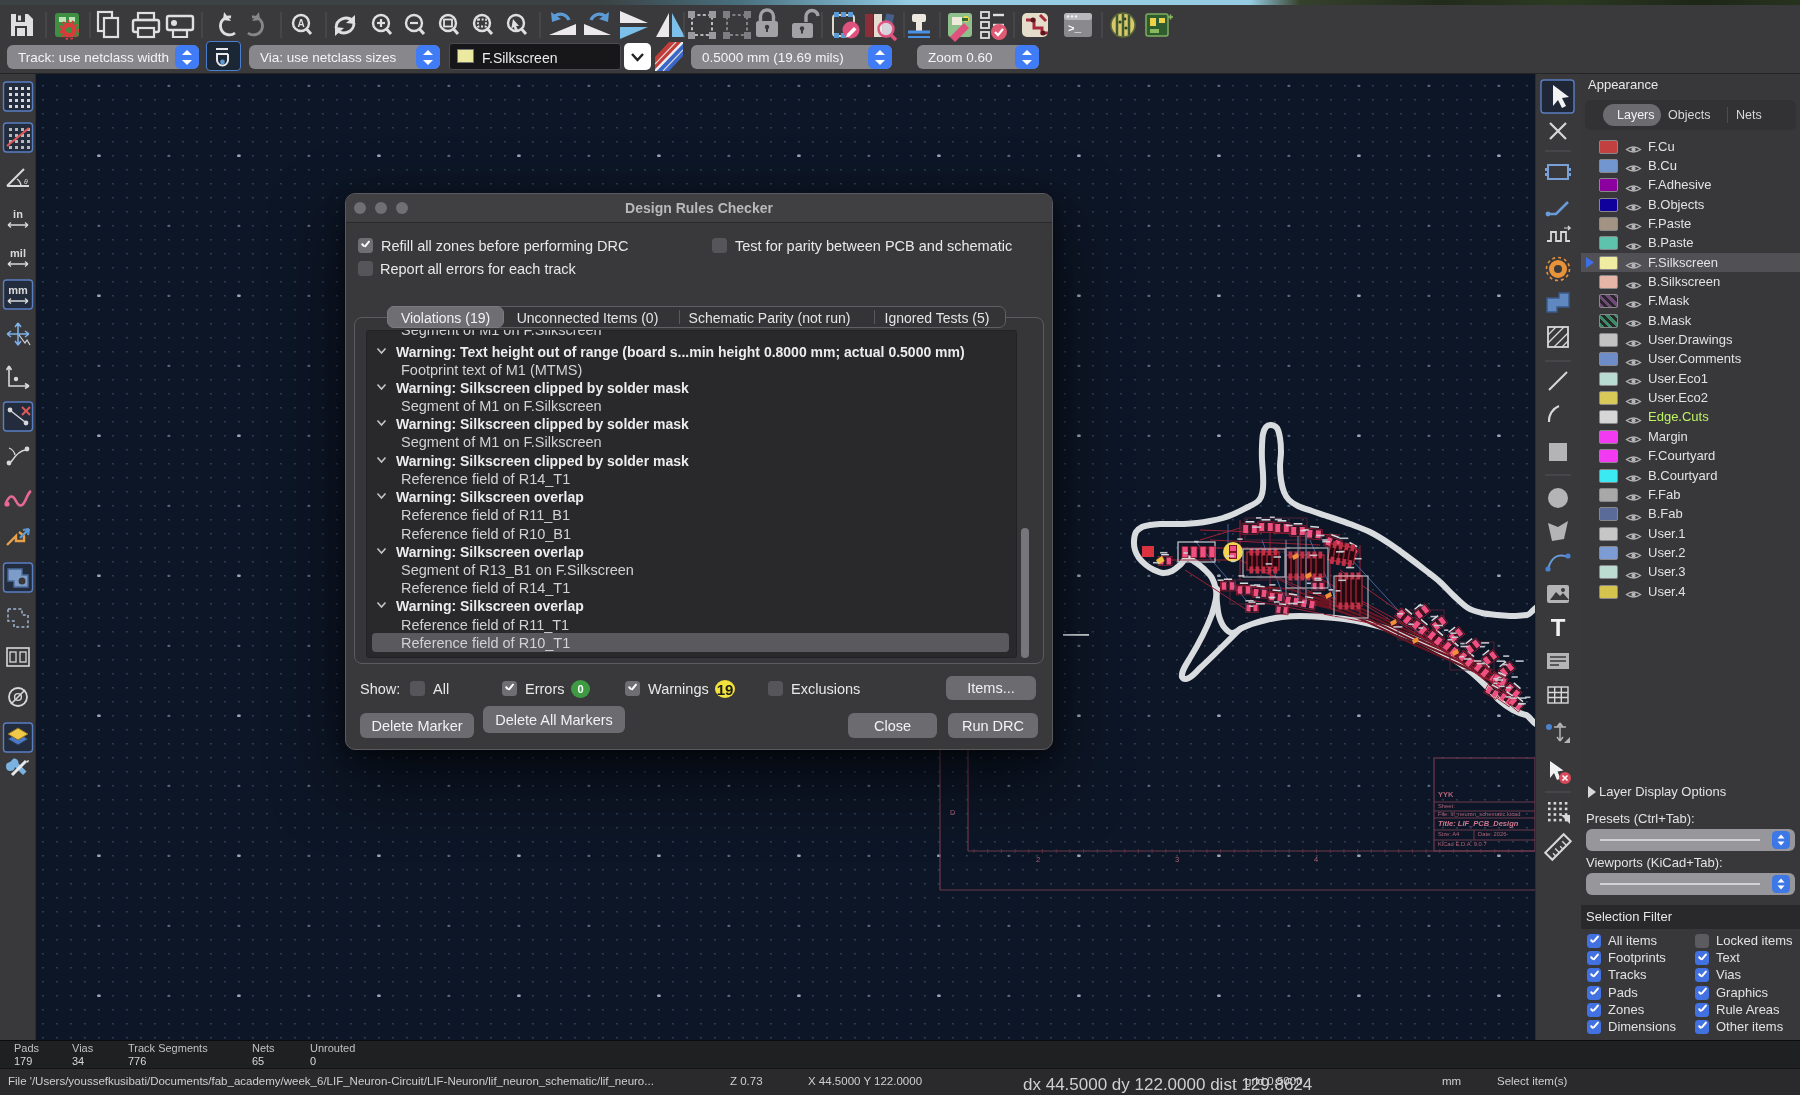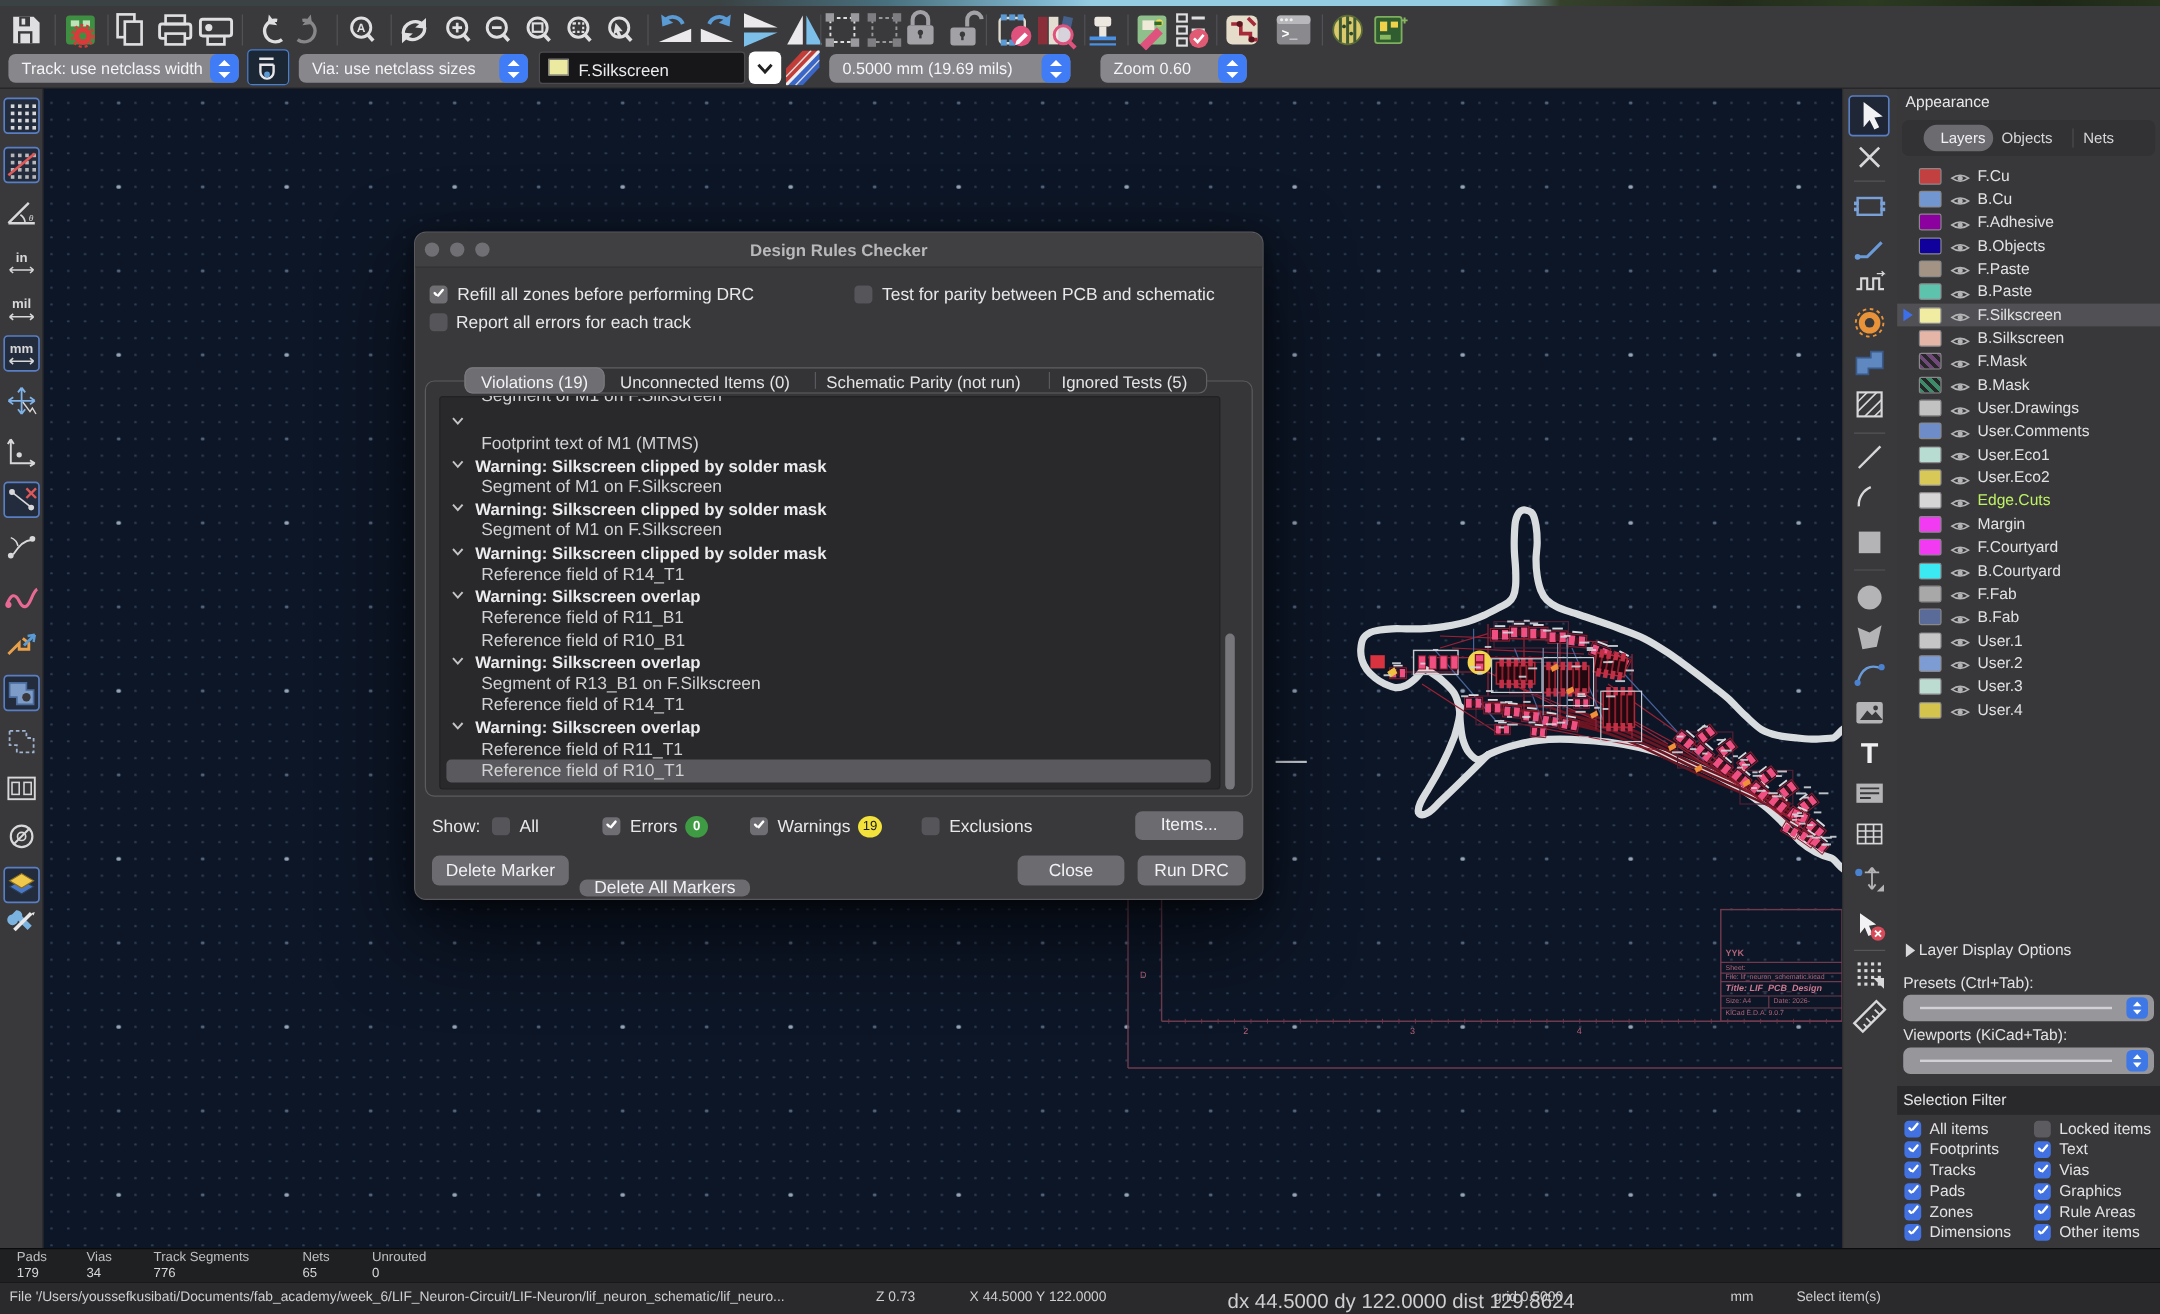--- a/index.html
+++ b/index.html
@@ -1126,20 +1126,21 @@
     <div class="abs rowtxt" style="left:387px;top:309.5px;width:117px;text-align:center;font-size:14px;color:#f2f2f4">Violations (19)</div>
     <div class="abs rowtxt" style="left:504px;top:309.5px;width:167px;text-align:center;font-size:14px;color:#e4e4e6">Unconnected Items (0)</div>
     <div class="abs rowtxt" style="left:671px;top:309.5px;width:197px;text-align:center;font-size:14px;color:#e4e4e6">Schematic Parity (not run)</div>
     <div class="abs rowtxt" style="left:868px;top:309.5px;width:138px;text-align:center;font-size:14px;color:#e4e4e6">Ignored Tests (5)</div>
     <div class="abs" style="left:366px;top:330px;width:651px;height:328px;background:#29292b;border:1px solid #222224;border-radius:3px;overflow:hidden"></div>
     <div class="abs" style="left:366px;top:330px;width:651px;height:328px;overflow:hidden">
       <div class="abs rowtxt" style="left:35px;top:-8.0px;font-size:14.5px;color:#d2d2d4">Segment of M1 on F.Silkscreen</div>
       <svg class="abs" style="left:10px;top:16.5px" width="11" height="8">
         <path d="M1.5 1.5 L5.5 6 L9.5 1.5" fill="none" stroke="#c4c4c6" stroke-width="1.6"></path>
       </svg>
+      <div class="abs rowtxt" style="left:30px;top:13.5px;font-size:14px;font-weight:bold;color:#ececee">Warning: Text height out of range (board s...min height 0.8000 mm; actual 0.5000 mm)</div>
       <div class="abs rowtxt" style="left:35px;top:31.6px;font-size:14.5px;color:#d2d2d4">Footprint text of M1 (MTMS)</div>
       <svg class="abs" style="left:10px;top:52.8px" width="11" height="8">
         <path d="M1.5 1.5 L5.5 6 L9.5 1.5" fill="none" stroke="#c4c4c6" stroke-width="1.6"></path>
       </svg>
       <div class="abs rowtxt" style="left:30px;top:49.8px;font-size:14px;font-weight:bold;color:#ececee">Warning: Silkscreen clipped by solder mask</div>
       <div class="abs rowtxt" style="left:35px;top:68.0px;font-size:14.5px;color:#d2d2d4">Segment of M1 on F.Silkscreen</div>
       <svg class="abs" style="left:10px;top:89.2px" width="11" height="8">
         <path d="M1.5 1.5 L5.5 6 L9.5 1.5" fill="none" stroke="#c4c4c6" stroke-width="1.6"></path>
       </svg>
       <div class="abs rowtxt" style="left:30px;top:86.2px;font-size:14px;font-weight:bold;color:#ececee">Warning: Silkscreen clipped by solder mask</div>
@@ -1171,20 +1172,20 @@
     </div>
     <div class="abs" style="left:1021px;top:528px;width:8px;height:130px;background:#77777b;border-radius:4px"></div>
     <div class="abs rowtxt" style="left:360px;top:681px;font-size:14.5px;color:#e8e8ea">Show:</div>
     <div class="ck" style="left:410px;top:681px"></div>
     <div class="abs rowtxt" style="left:433px;top:681px;font-size:14.5px;color:#e8e8ea">All</div>
     <div class="ck on" style="left:502px;top:681px"></div>
     <div class="abs rowtxt" style="left:525px;top:681px;font-size:14.5px;color:#e8e8ea">Errors</div>
     <div class="abs" style="left:571px;top:680px;width:19px;height:18px;border-radius:50%;background:#3f9b43;color:#fff;font-size:11px;font-weight:bold;display:flex;align-items:center;justify-content:center">0</div>
     <div class="ck on" style="left:625px;top:681px"></div>
     <div class="abs rowtxt" style="left:648px;top:681px;font-size:14.5px;color:#e8e8ea">Warnings</div>
-    <div class="abs" style="left:715px;top:680px;width:20px;height:18px;border-radius:50%;background:#f3e13c;color:#1a1a1a;font-size:11px;font-weight:normal;display:flex;align-items:center;justify-content:center">19</div>
+    <div class="abs" style="left:715px;top:680px;width:20px;height:18px;border-radius:50%;background:#f3e13c;color:#1a1a1a;font-size:15px;font-weight:bold;display:flex;align-items:center;justify-content:center">19</div>
     <div class="ck" style="left:768px;top:681px"></div>
     <div class="abs rowtxt" style="left:791px;top:681px;font-size:14.5px;color:#e8e8ea">Exclusions</div>
     <div class="btn" style="left:946px;top:676px;width:90px;height:24px">Items...</div>
     <div class="btn" style="left:360px;top:713px;width:114px;height:25px">Delete Marker</div>
-    <div class="btn" style="left:483px;top:733px;width:142px;height:14px">Delete All Markers</div>
+    <div class="btn" style="left:483px;top:706px;width:142px;height:27px">Delete All Markers</div>
     <div class="btn" style="left:848px;top:713px;width:89px;height:25px">Close</div>
     <div class="btn" style="left:948px;top:713px;width:90px;height:25px">Run DRC</div>
   </div>
 </body></html>

